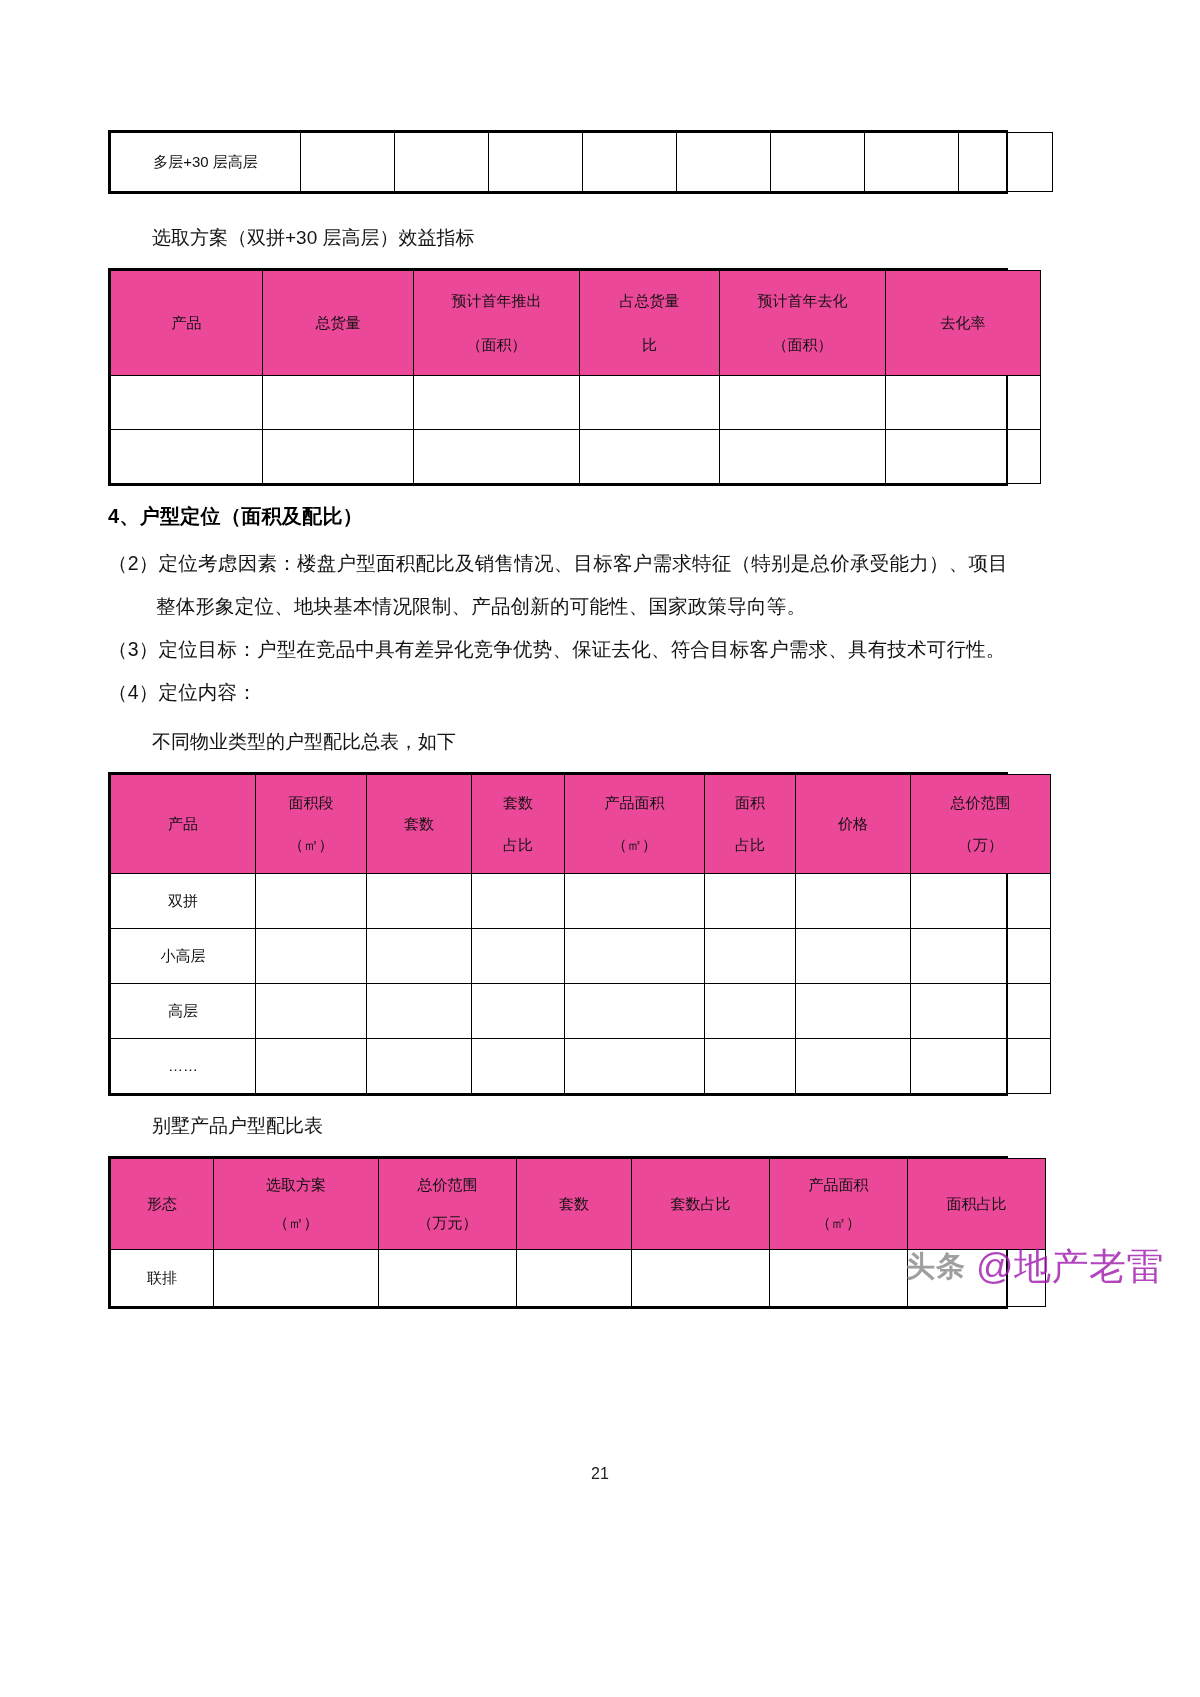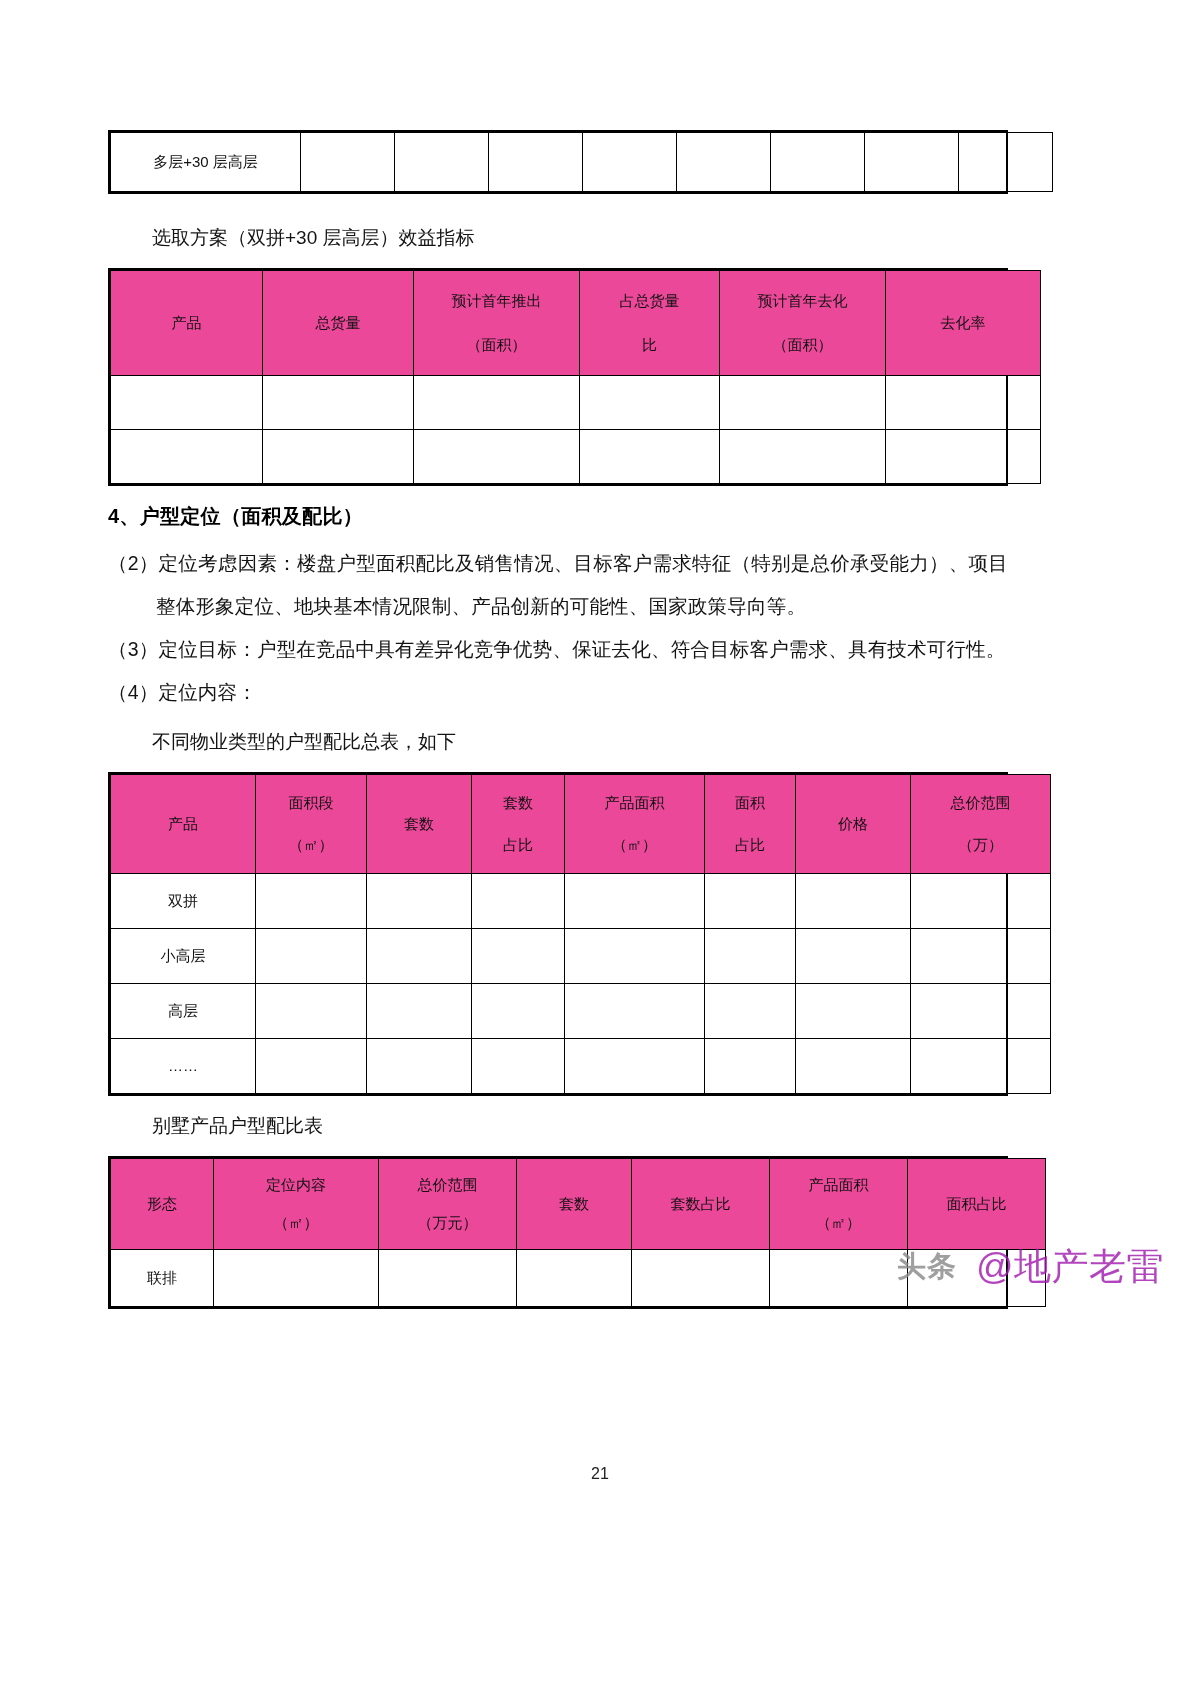--- a/index.html
+++ b/index.html
@@ -104,21 +104,21 @@
     color: #222;
   }
 
   
   .watermark {
     position: absolute;
     right: 36px;
     bottom: 30px;
     display: flex;
     align-items: center;
-    gap: 19px;
+    gap: 10px;
     opacity: 0.82;
   }
   .watermark .wm-logo {
     font-size: 29px;
     font-weight: bold;
     color: #8a8a8a;
     font-family: "Liberation Sans", "DejaVu Sans", sans-serif;
     letter-spacing: 1px;
   }
   .watermark .wm-text {
@@ -329,21 +329,21 @@
 
     <div class="tbl-wrap">
       <table class="doc-table">
         <tbody>
             <tr>
           <td class="hdr" style="width:98px;height:82px;">
             <div>形态</div>
             <div></div>
           </td>
           <td class="hdr" style="width:160px;">
-            <div>定位内容</div>
+            <div>选取方案</div>
             <div style="height:16px"></div>
             <div>（㎡）</div>
           </td>
           <td class="hdr" style="width:133px;">
             <div>总价范围</div>
             <div style="height:16px"></div>
             <div>（万元）</div>
           </td>
           <td class="hdr" style="width:110px;">
             <div>套数</div>

